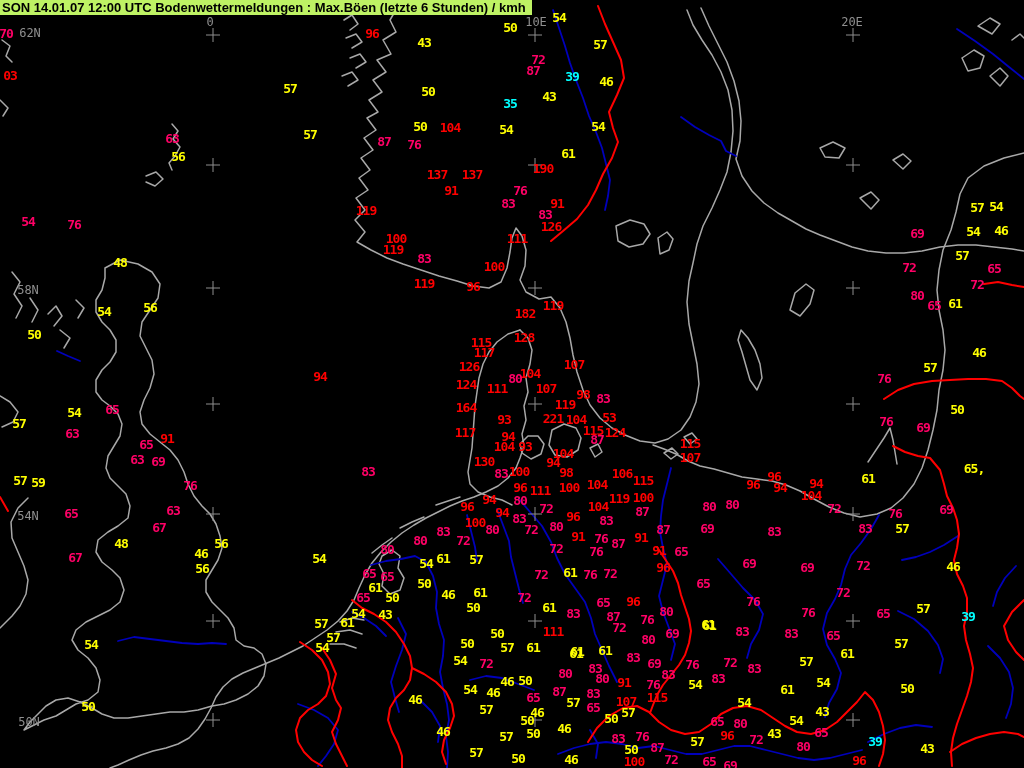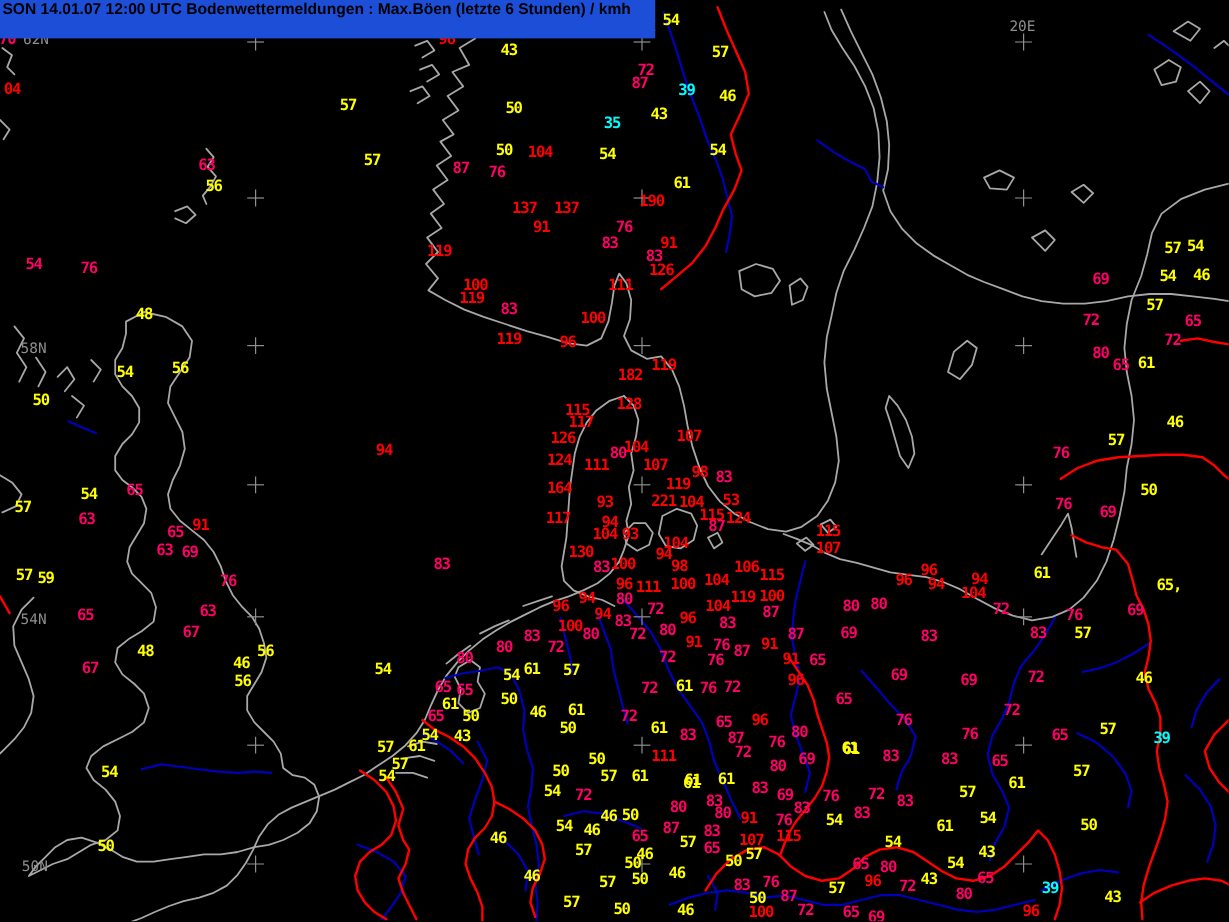--- a/index.html
+++ b/index.html
@@ -16,23 +16,23 @@
   .st-r{color:#ff0000;}
   .st-m{color:#ff0066;}
   .st-y{color:#ffff00;}
   .st-c{color:#00ffff;}
   .grid-label{
     position:absolute;transform:translate(-50%,-50%);
     font:12px "DejaVu Sans Mono", monospace;color:#8f8f8f;
     white-space:nowrap;line-height:1;
   }
   #title-bar{
-    position:absolute;left:0;top:0;height:32px;background:#1d4ed8;color:#000;
+    position:absolute;left:0;top:0;height:15px;background:#bef264;color:#000;
     font:bold 13px "Liberation Sans", sans-serif;line-height:16px;
-    padding:0 20px 0 2px;white-space:nowrap;z-index:5;
+    padding:0 6px 0 2px;white-space:nowrap;z-index:5;
   }
 </style>
 </head>
 <body>
 
 <div id="screen">
   <svg id="map-svg" viewBox="0 0 1024 768" xmlns="http://www.w3.org/2000/svg">
       <polyline points="397,8 390,20 396,32 383,40 391,54 377,60 386,72 373,80 382,92 369,100 378,112 367,118 376,130 364,138 373,150 361,158 370,170 359,178 368,190 356,198 365,210 355,220 365,232 357,242 371,250 387,258 403,264 421,270 439,276 457,281 473,286 489,288 501,282 507,268 510,252 512,238 516,228 522,236 526,250 525,266 520,280 526,292 539,299 551,297 560,308 566,322 570,338 573,355 577,372 583,390 590,405 600,418 612,428 625,435 640,441 655,443 668,439 681,430 690,417 696,402 699,384 697,364 693,344 689,324 687,302 689,281 693,263 697,244 703,226 712,208 720,190 727,172 731,152 733,131 732,110 728,90 721,72 712,55 702,40 693,25 687,10" fill="none" stroke="#a8a8a8" stroke-width="1.5" stroke-linejoin="round" stroke-linecap="round"></polyline>
       <polyline points="701,8 709,26 718,44 727,62 734,81 739,101 741,121 740,141 736,159 742,176 752,191 764,203 778,213 792,221 806,229 820,235 836,241 852,247 868,251 886,253 904,253 922,251 940,247 958,245 976,245 994,247 1012,249 1024,251" fill="none" stroke="#a8a8a8" stroke-width="1.5" stroke-linejoin="round" stroke-linecap="round"></polyline>
       <polyline points="1024,153 1004,158 984,166 968,178 960,194 956,212 951,230 943,250 939,270 937,290 939,310 943,330 945,350 943,370 939,390 937,410 933,430 928,450 922,468 914,484 903,498 891,508 877,514 860,517 844,513 829,507 814,499 800,491 786,485 772,481 757,479 742,477 728,473 714,469 700,466 688,461 676,454 664,449 653,445" fill="none" stroke="#a8a8a8" stroke-width="1.5" stroke-linejoin="round" stroke-linecap="round"></polyline>
@@ -166,21 +166,21 @@
       <span class="grid-label" style="left: 210px; top: 22px;">0</span>
       <span class="grid-label" style="left: 536px; top: 22px;">10E</span>
       <span class="grid-label" style="left: 852px; top: 22px;">20E</span>
       <span class="grid-label" style="left: 30px; top: 33px;">62N</span>
       <span class="grid-label" style="left: 28px; top: 290px;">58N</span>
       <span class="grid-label" style="left: 28px; top: 516px;">54N</span>
       <span class="grid-label" style="left: 29px; top: 722px;">50N</span>
     </div>
   <div id="stations-layer">
       <span class="station st-m" style="left: 6px; top: 33px;">70</span>
-      <span class="station st-r" style="left: 10px; top: 75px;">04</span>
+      <span class="station st-r" style="left: 10px; top: 75px;">03</span>
       <span class="station st-y" style="left: 290px; top: 88px;">57</span>
       <span class="station st-y" style="left: 310px; top: 134px;">57</span>
       <span class="station st-m" style="left: 172px; top: 138px;">63</span>
       <span class="station st-y" style="left: 178px; top: 156px;">56</span>
       <span class="station st-m" style="left: 28px; top: 221px;">54</span>
       <span class="station st-m" style="left: 74px; top: 224px;">76</span>
       <span class="station st-r" style="left: 372px; top: 33px;">96</span>
       <span class="station st-y" style="left: 424px; top: 42px;">43</span>
       <span class="station st-y" style="left: 510px; top: 27px;">50</span>
       <span class="station st-y" style="left: 559px; top: 17px;">54</span>
@@ -412,21 +412,21 @@
       <span class="station st-m" style="left: 671px; top: 759px;">72</span>
       <span class="station st-y" style="left: 518px; top: 758px;">50</span>
       <span class="station st-y" style="left: 571px; top: 759px;">46</span>
       <span class="station st-y" style="left: 527px; top: 720px;">50</span>
       <span class="station st-r" style="left: 774px; top: 476px;">96</span>
       <span class="station st-r" style="left: 753px; top: 484px;">96</span>
       <span class="station st-r" style="left: 780px; top: 487px;">94</span>
       <span class="station st-r" style="left: 816px; top: 483px;">94</span>
       <span class="station st-r" style="left: 811px; top: 495px;">104</span>
       <span class="station st-y" style="left: 868px; top: 478px;">61</span>
-      <span class="station st-y" style="left: 974px; top: 468px; margin-top: 20px;">65,</span>
+      <span class="station st-y" style="left: 974px; top: 468px;">65,</span>
       <span class="station st-m" style="left: 709px; top: 506px;">80</span>
       <span class="station st-m" style="left: 732px; top: 504px;">80</span>
       <span class="station st-m" style="left: 834px; top: 508px;">72</span>
       <span class="station st-m" style="left: 895px; top: 513px;">76</span>
       <span class="station st-m" style="left: 946px; top: 509px;">69</span>
       <span class="station st-m" style="left: 707px; top: 528px;">69</span>
       <span class="station st-m" style="left: 774px; top: 531px;">83</span>
       <span class="station st-m" style="left: 865px; top: 528px;">83</span>
       <span class="station st-y" style="left: 902px; top: 528px;">57</span>
       <span class="station st-m" style="left: 886px; top: 421px;">76</span>

